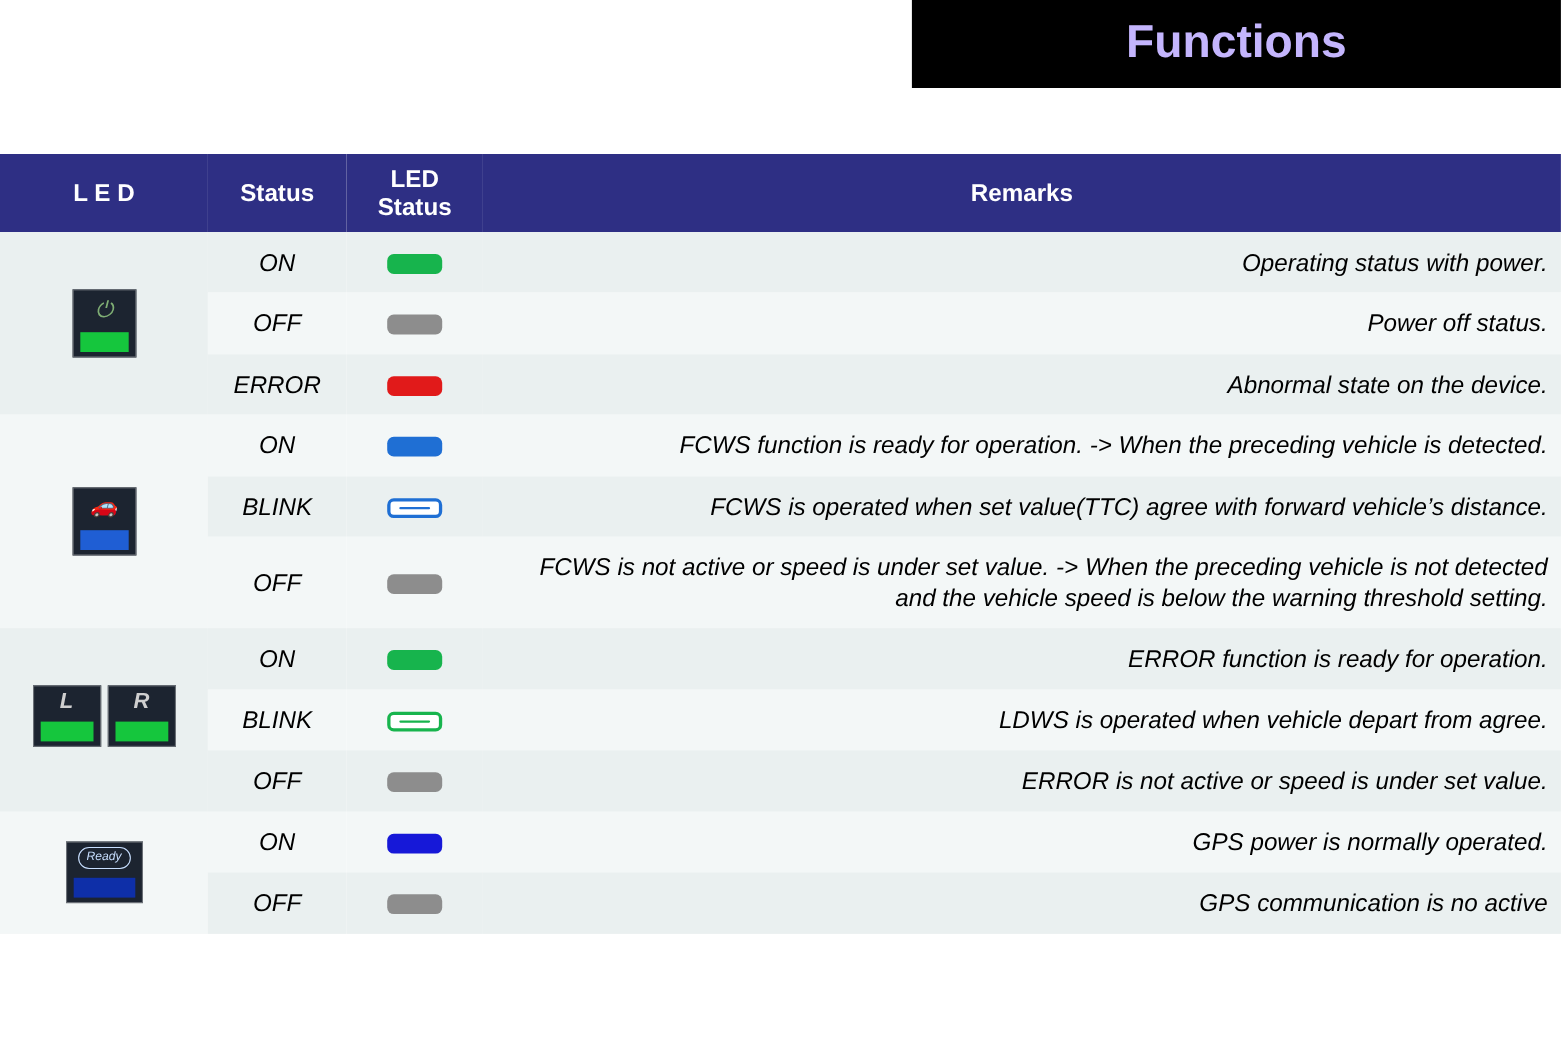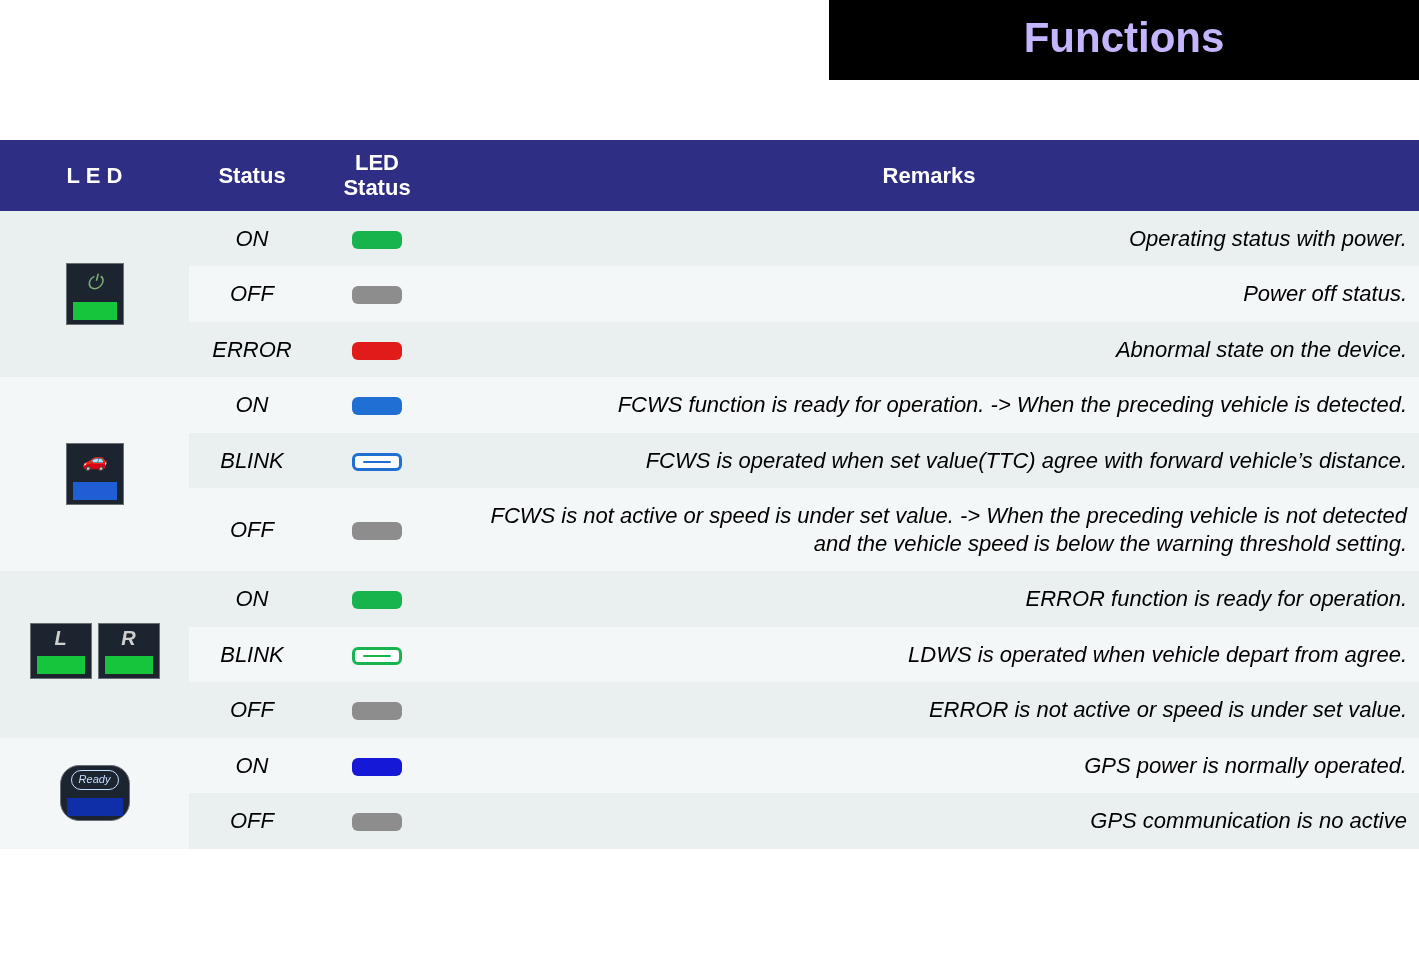--- a/index.html
+++ b/index.html
@@ -142,21 +142,21 @@
   }
   .dev-lr .cell .lab{
     position:absolute; top:2px; left:0; right:0; text-align:center;
     color:#cfcfcf; font-size:20px; font-weight:600;
   }
   .dev-lr .cell .bar{
     position:absolute; bottom:4px; left:6px; right:6px; height:18px;
     background:#15c63d;
   }
   .dev-ready {
-    width:68px; height:54px; position:relative;border-radius:19px;
+    width:68px; height:54px; position:relative;
   }
   .dev-ready .badge{
     position:absolute; top:4px; left:10px; right:10px; height:18px;
     border:1px solid #c8dfff; border-radius:10px;
     color:#c8dfff; font-size:11px; line-height:16px; text-align:center;
   }
   .dev-ready .bar{
     position:absolute; bottom:4px; left:6px; right:6px; height:18px;
     background:#0e2fa8;
   }

